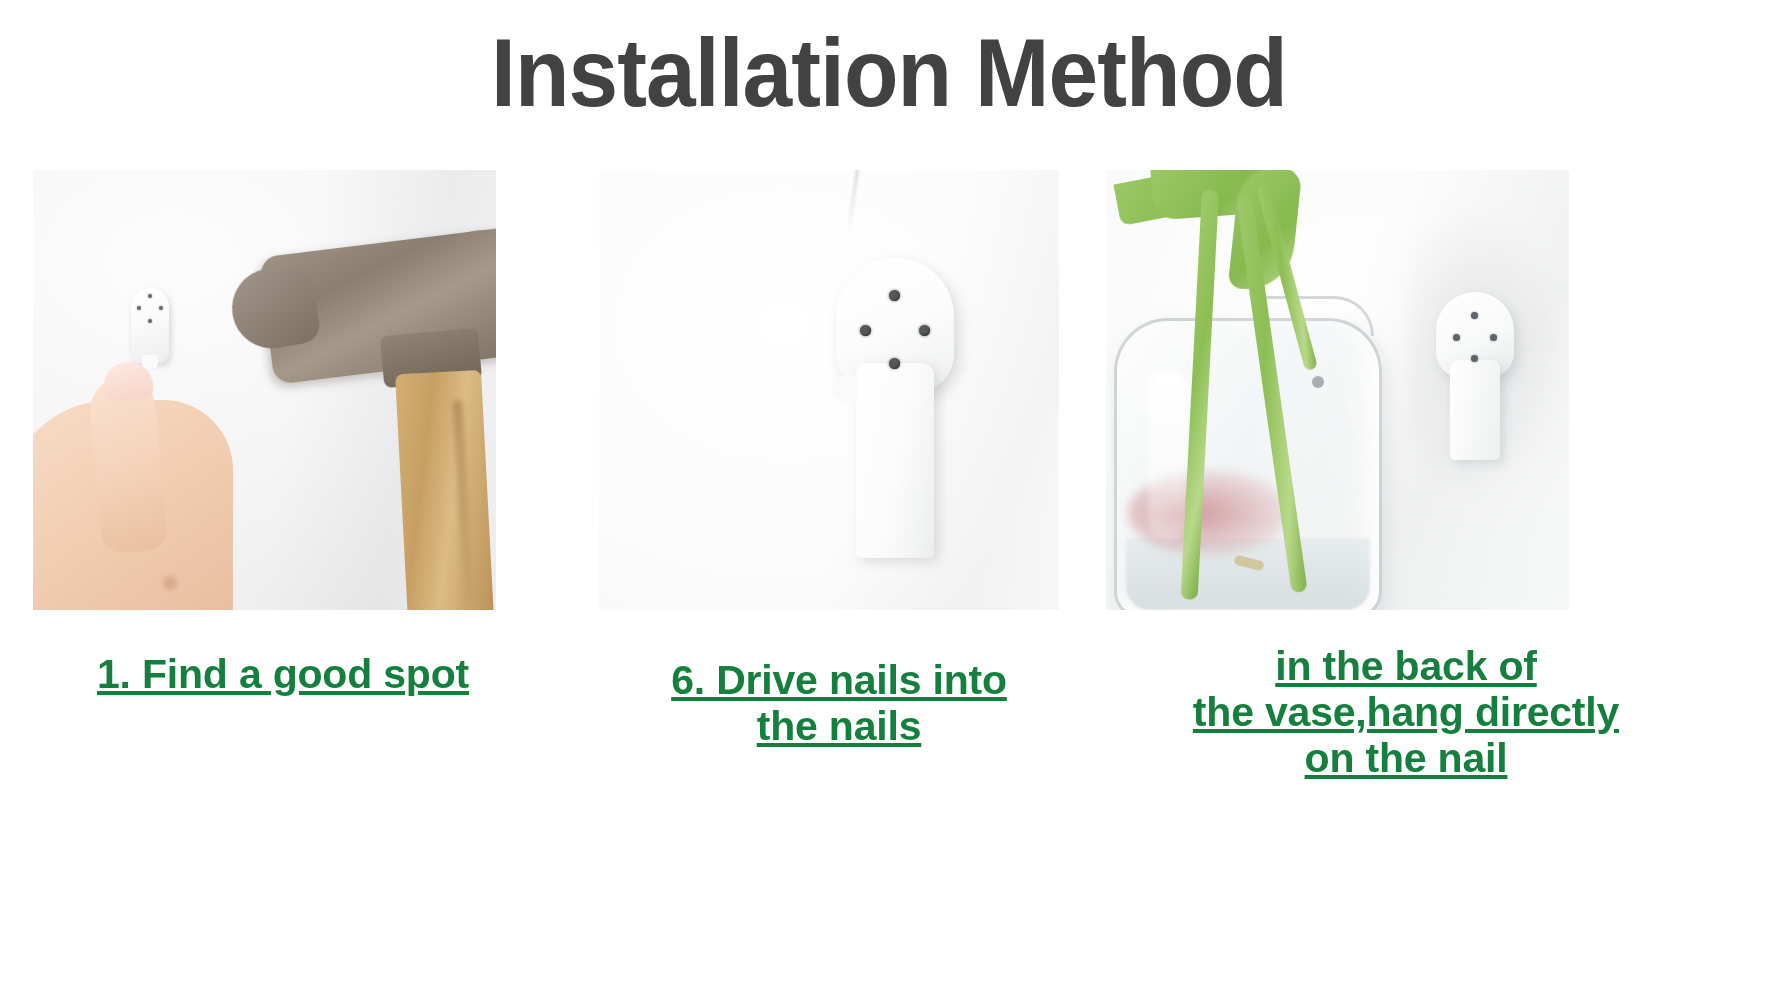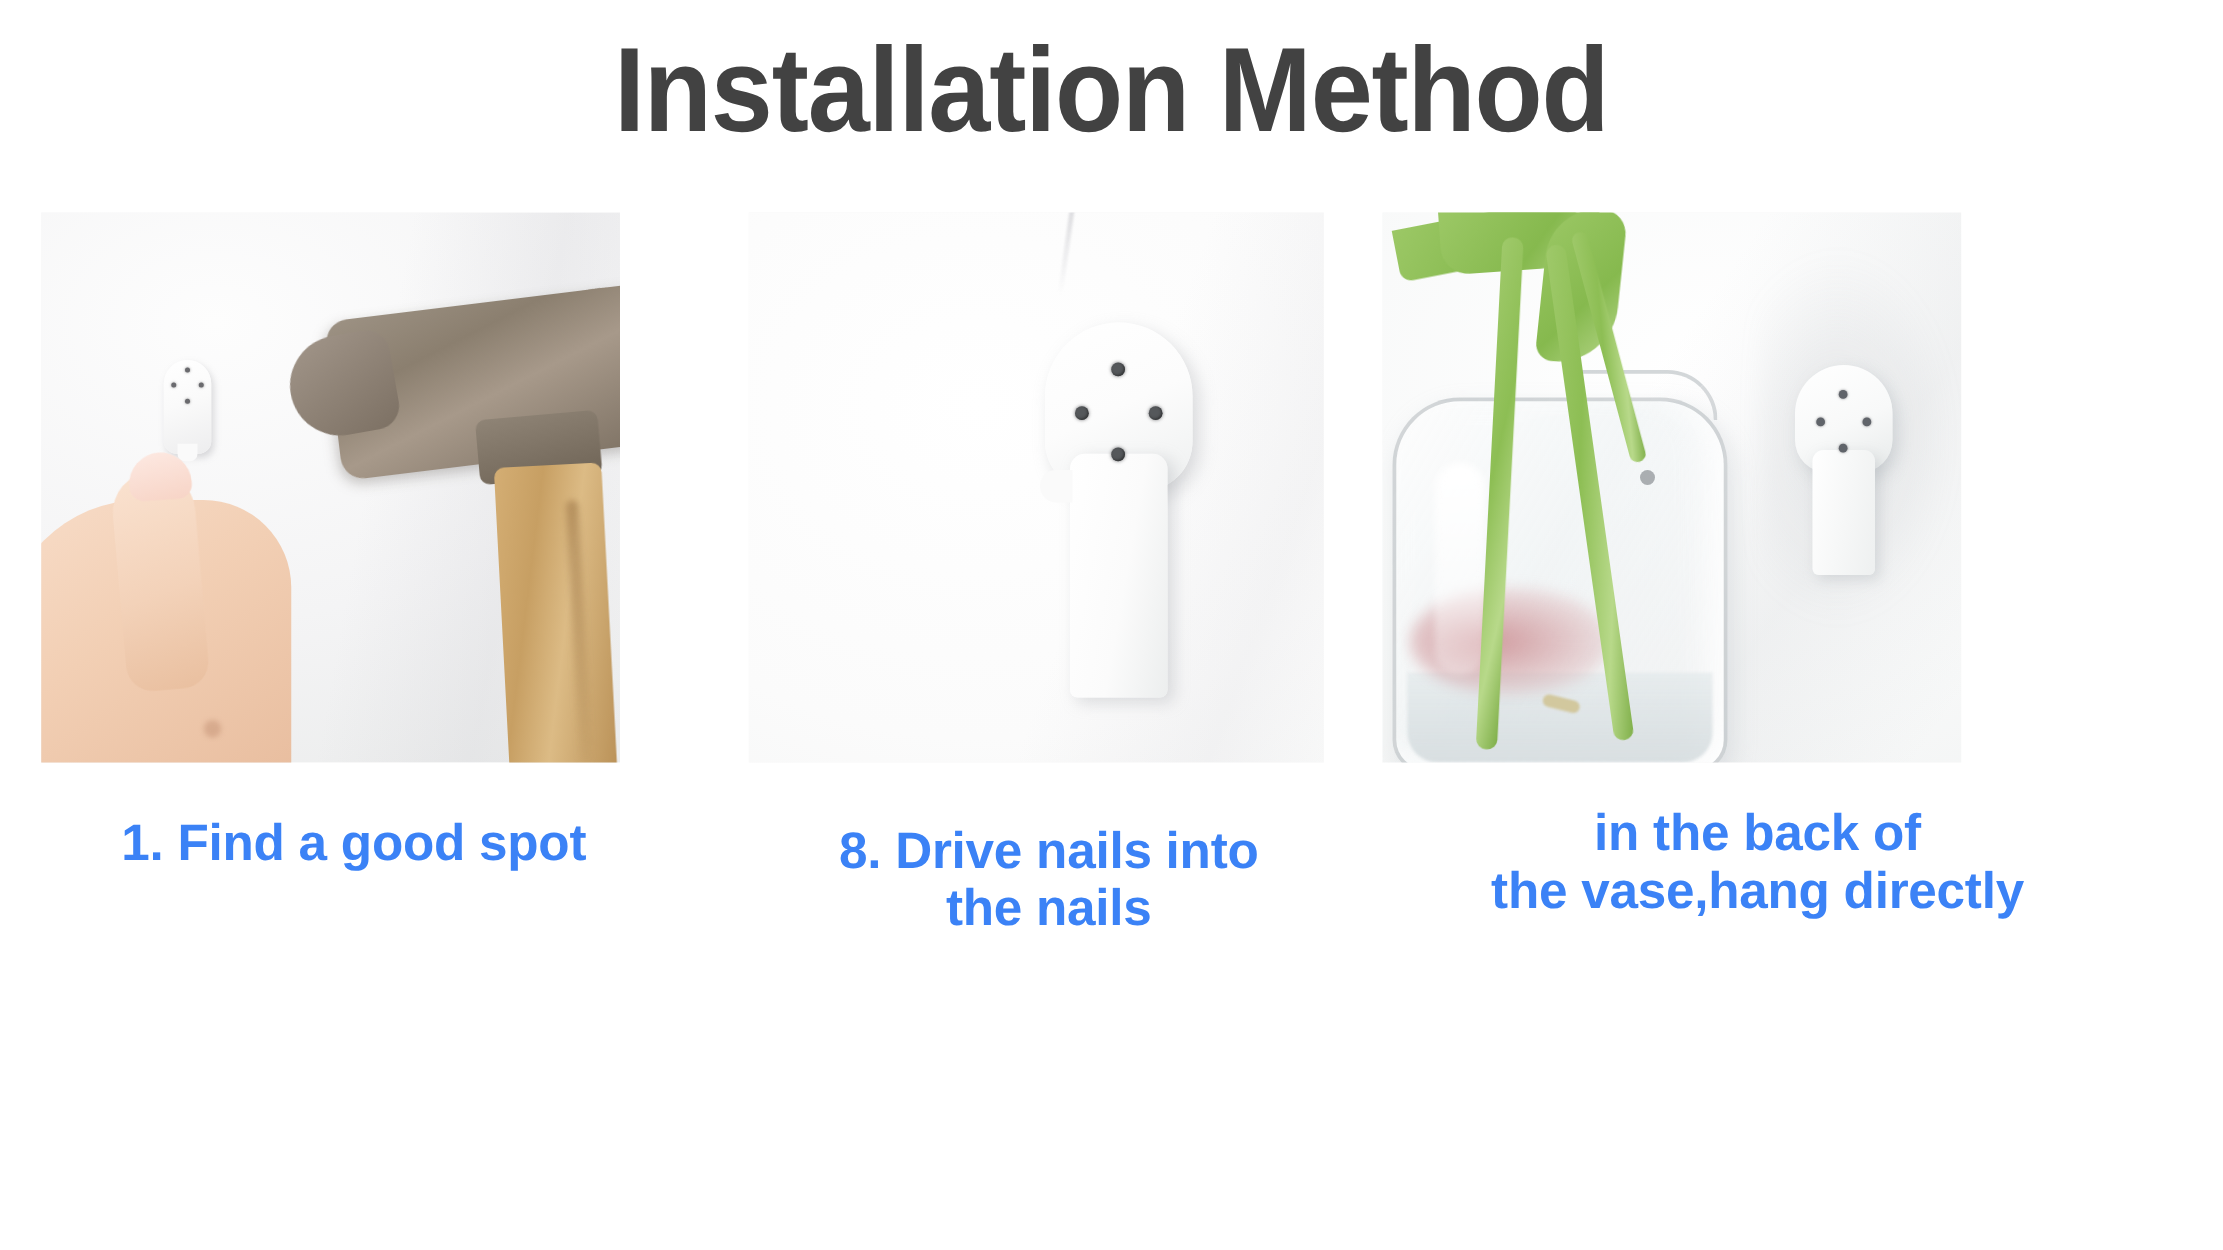--- a/index.html
+++ b/index.html
@@ -288,23 +288,24 @@
     background:radial-gradient(ellipse at 40% 50%, rgba(160,166,172,.20), rgba(255,255,255,0) 70%);
     filter:blur(8px);
   }
 
   
   .caption{
     margin-top:42px;
     text-align:center;
     font-size:41px;
     font-weight:bold;
-    color:#3b82f6;
+    color:#15803d;
     line-height:1.12;
     letter-spacing:-0.2px;
+    text-decoration:underline;
   }
   .caption .cline{ display:block; white-space:nowrap; }
   .cap-1{ width:500px; }
   .cap-2{ width:480px; margin-top:48px; }
   .cap-3{ width:608px; margin-top:34px; }
 </style>
 </head>
 <body>
 
 <h1 class="page-title">Installation Method</h1>
@@ -357,21 +358,21 @@
         <div class="h2-stem"></div>
         <div class="h2-lip"></div>
         <span class="nail2 n2-t"></span>
         <span class="nail2 n2-l"></span>
         <span class="nail2 n2-r"></span>
         <span class="nail2 n2-b"></span>
       </div>
     </div>
 
     <div class="caption cap-2">
-      <span class="cline">8. Drive nails into</span>
+      <span class="cline">6. Drive nails into</span>
       <span class="cline">the nails</span>
     </div>
   </div>
 
   <div class="step step-3">
     <div class="photo photo-3">
       <div class="wall3"></div>
       <div class="shadow3"></div>
 
       <div class="vase3"></div>
@@ -395,16 +396,17 @@
         <span class="nail3 n3-t"></span>
         <span class="nail3 n3-l"></span>
         <span class="nail3 n3-r"></span>
         <span class="nail3 n3-b"></span>
       </div>
     </div>
 
     <div class="caption cap-3">
       <span class="cline">in the back of</span>
       <span class="cline">the vase,hang directly</span>
+      <span class="cline">on the nail</span>
     </div>
   </div>
 
 </div>
 
 </body></html>

